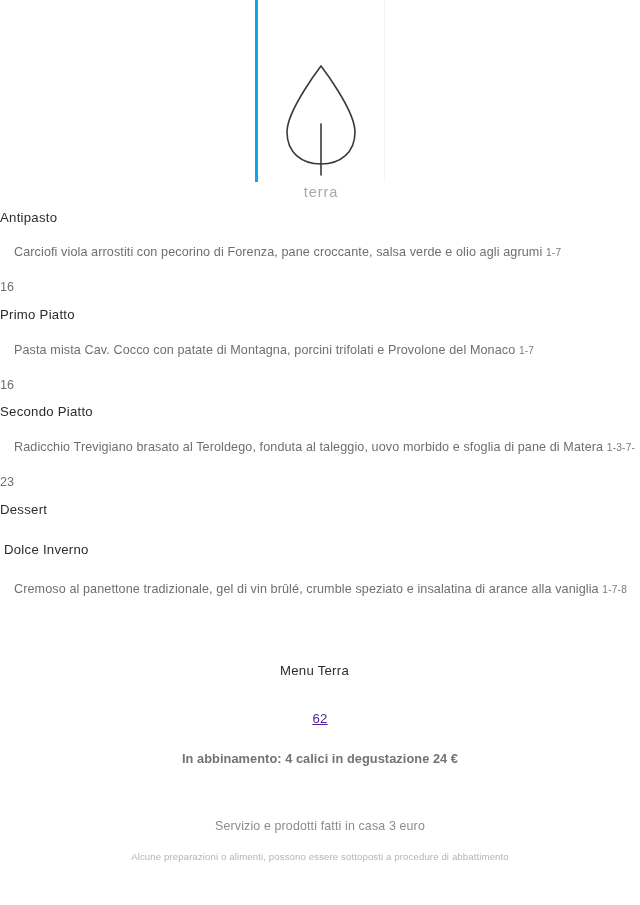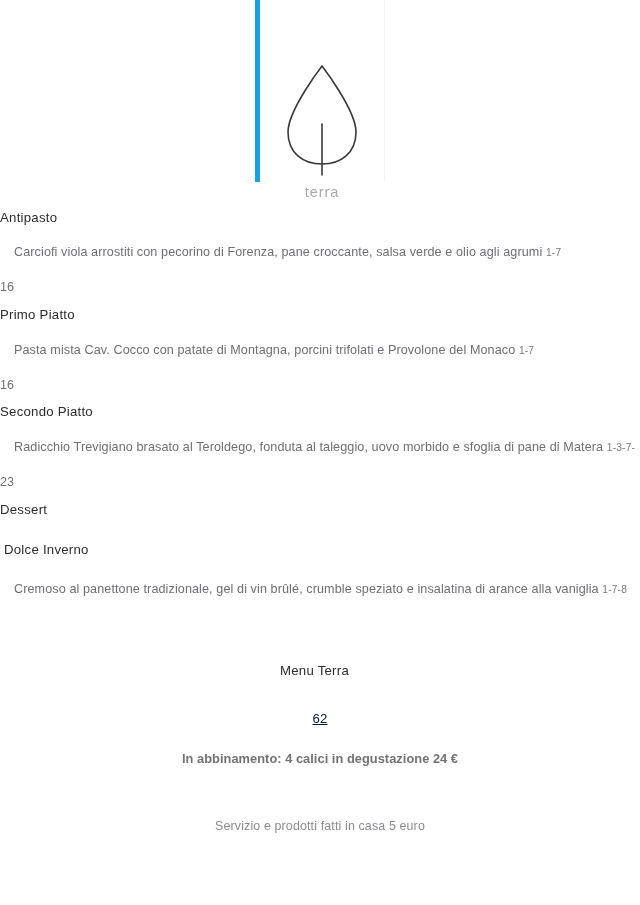--- a/index.html
+++ b/index.html
@@ -24,21 +24,21 @@
   }
 
   
   .logo-block {
     position: relative;
     width: 130px;
     margin: 0 auto;
     padding-top: 62px;
     height: 182px;
     box-sizing: border-box;
-    border-left: 5px solid #0ea5e9;
+    border-left: 3px solid #0ea5e9;
     border-right: 1px solid #f4f4f5;
     text-align: center;
   }
   .logo-mark {
     display: block;
     margin: 0 auto;
   }
   .logo-word {
     display: block;
     margin-top: 6px;
@@ -103,21 +103,21 @@
   .summary-title {
     font-size: 13.2px;
     color: #2c2c2e;
     letter-spacing: 0.25px;
     margin: 12px;
     padding: 50px 11px 0 0;
     line-height: 1.55;
   }
   .summary-price {
     font-size: 13.2px;
-    color: #0f172a;
+    color: #4c1d95;
     letter-spacing: 0.25px;
     margin: 4px;
     padding: 16px 0 0 0;
     line-height: 1.55;
     text-decoration: underline;
   }
   .summary-pairing {
     font-size: 12.8px;
     color: #737373;
     font-weight: 700;
@@ -187,16 +187,17 @@
 
   </div>
 
   <div class="summary">
     <p class="summary-title">Menu Terra</p>
     <p class="summary-price">62</p>
     <p class="summary-pairing">In abbinamento: 4 calici in degustazione 24 €</p>
   </div>
 
   <div class="footer">
-    <p class="footer-service">Servizio e prodotti fatti in casa 5 euro</p>
+    <p class="footer-service">Servizio e prodotti fatti in casa 3 euro</p>
+    <p class="footer-note">Alcune preparazioni o alimenti, possono essere sottoposti a procedure di abbattimento</p>
   </div>
 
 </div>
 
 </body></html>

